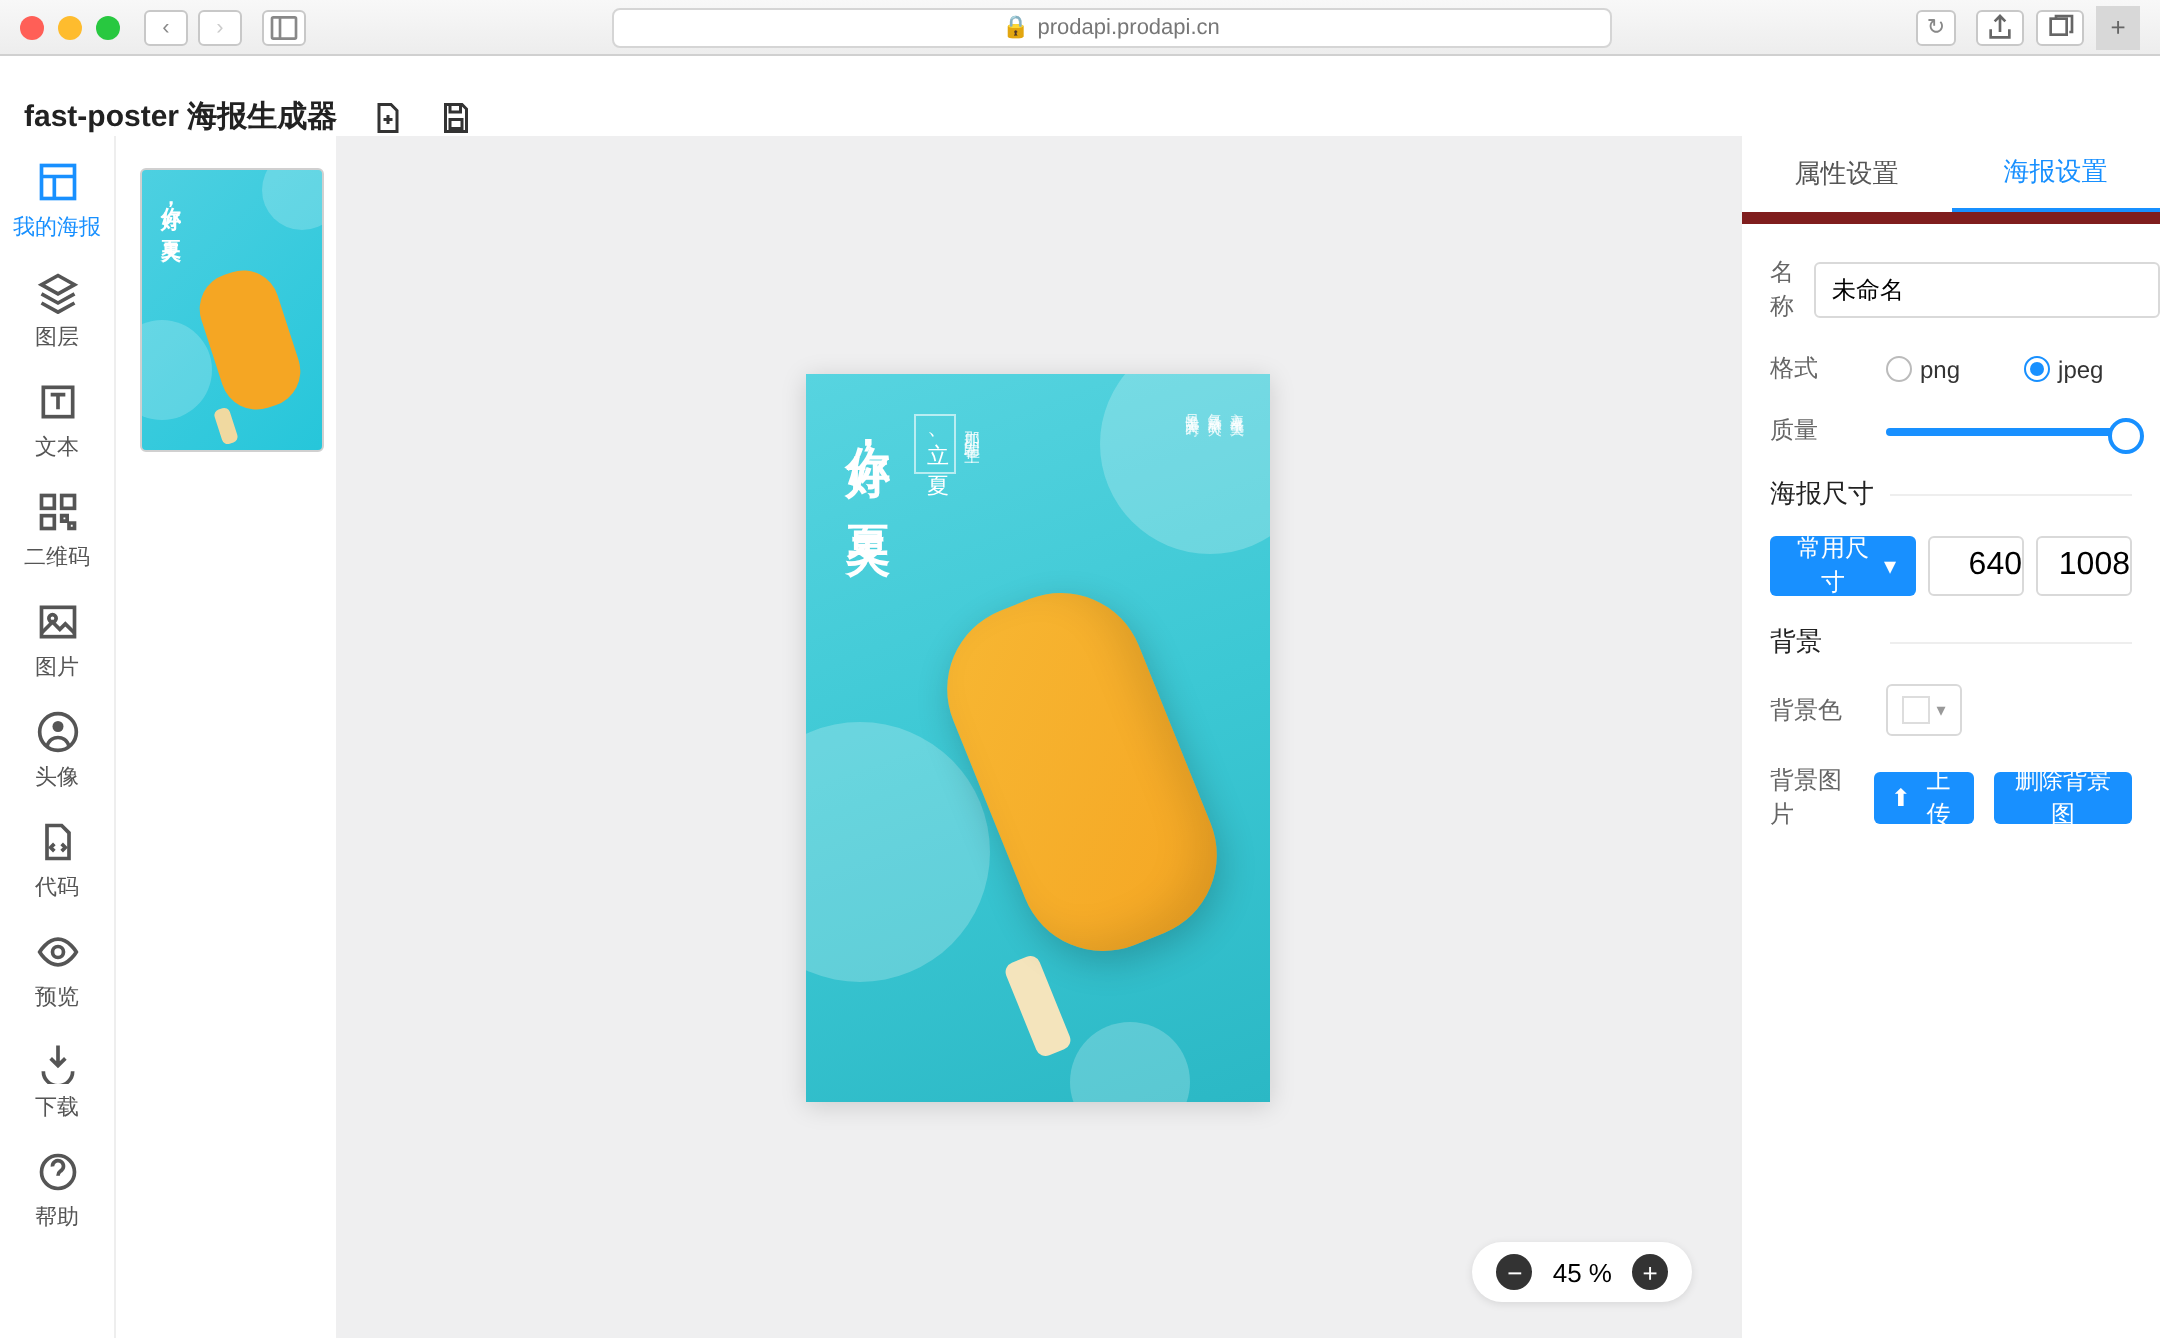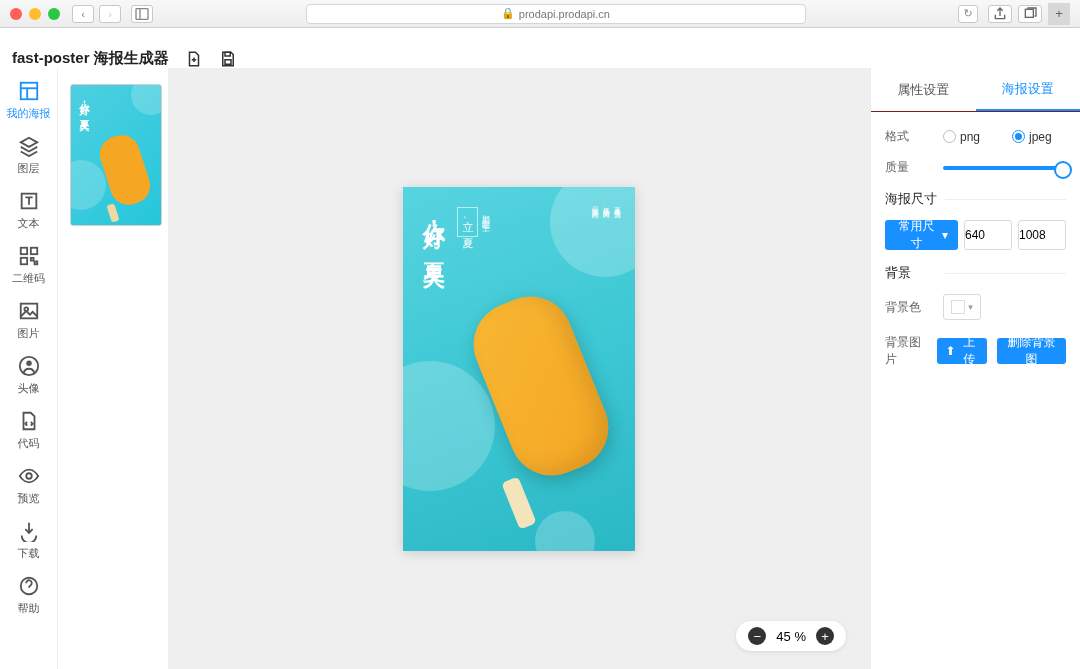--- a/index.html
+++ b/index.html
@@ -38,40 +38,40 @@
 .poster .pc3{width:60px;height:60px;right:40px;bottom:-20px}
 .pop2{position:absolute;left:38%;top:30%;width:100px;height:180px;background:linear-gradient(135deg,#f7b733,#f5a623);border-radius:42px;transform:rotate(-22deg);box-shadow:inset -8px -8px 20px rgba(0,0,0,.1),0 6px 18px rgba(0,0,0,.2)}
 .stk2{position:absolute;left:46%;top:80%;width:18px;height:50px;background:#f4e4bc;border-radius:5px;transform:rotate(-22deg)}
 .ptxt{position:absolute;left:16px;top:18px;writing-mode:vertical-rl;font-size:22px;color:#fff;font-weight:700;letter-spacing:6px}
 .ptag{position:absolute;left:54px;top:20px;writing-mode:vertical-rl;font-size:11px;color:#fff;border:1px solid rgba(255,255,255,.6);padding:4px 2px;letter-spacing:3px}
 .pmini{position:absolute;left:76px;top:22px;writing-mode:vertical-rl;font-size:8px;color:rgba(255,255,255,.8);letter-spacing:2px}
 .prt{position:absolute;right:12px;top:14px;writing-mode:vertical-rl;font-size:7px;color:rgba(255,255,255,.75);letter-spacing:1px;line-height:1.6}
 .zoom{position:absolute;right:24px;bottom:18px;background:#fff;border-radius:18px;padding:6px 12px;display:flex;align-items:center;gap:10px;box-shadow:0 1px 4px rgba(0,0,0,.1);font-size:13px}
 .zb{width:18px;height:18px;border-radius:50%;background:#333;color:#fff;display:flex;align-items:center;justify-content:center;font-size:13px;cursor:pointer}
 .panel{width:210px;background:#fff;border-left:1px solid #eee;padding:0 14px 14px;font-size:13px;color:#333;overflow-y:auto}
-.ptabs{display:flex;height:44px;border-bottom:1px solid #7f1d1d;margin:0 -14px 16px}
+.ptabs{display:flex;height:44px;border-bottom:6px solid #7f1d1d;margin:0 -14px 16px}
 .ptab{flex:1;display:flex;align-items:center;justify-content:center;cursor:pointer;color:#555}
 .ptab.active{color:#1890ff;border-bottom:2px solid #1890ff}
 .row{display:flex;align-items:center;margin-bottom:14px;gap:10px}
 .lbl{width:48px;color:#666;font-size:12px}
 .inp{flex:1;height:28px;border:1px solid #d9d9d9;border-radius:3px;padding:0 8px;font-size:12px}
 .rads{display:flex;gap:32px;font-size:12px}
 .rad{display:flex;align-items:center;gap:4px;cursor:pointer}
 .rad .rc{width:13px;height:13px;border:1px solid #bbb;border-radius:50%;display:flex;align-items:center;justify-content:center}
 .rad.on .rc{border-color:#1890ff}
 .rad.on .rc::after{content:"";width:7px;height:7px;background:#1890ff;border-radius:50%}
 .sld{flex:1;height:4px;background:#1890ff;border-radius:2px;position:relative}
 .sld::after{content:"";position:absolute;right:-6px;top:-5px;width:14px;height:14px;border:2px solid #1890ff;background:#fff;border-radius:50%}
 .sect{font-size:13px;font-weight:400;margin:12px 0 12px;color:#222;position:relative}
 .sect::after{content:"";position:absolute;left:60px;right:0;top:50%;height:1px;background:#eee}
 .dimhdr{display:flex;justify-content:flex-end;gap:30px;font-size:12px;color:#666;margin-bottom:8px;padding-right:14px}
 .dimrow{display:flex;gap:6px;align-items:center;margin-bottom:14px}
 .btn{background:#1890ff;color:#fff;border:none;height:30px;padding:0 10px;border-radius:3px;font-size:12px;cursor:pointer;display:flex;align-items:center;gap:4px}
 .btn.sm{height:26px;padding:0 8px}
-.numinp{width:48px;height:30px;border:1px solid #d9d9d9;border-radius:3px;text-align:left;font-size:12px}
+.numinp{width:48px;height:30px;border:1px solid #d9d9d9;border-radius:3px;text-align:right;font-size:16px}
 .colsel{width:38px;height:26px;border:1px solid #d9d9d9;border-radius:3px;display:flex;align-items:center;justify-content:center;gap:3px}
 .colsw{width:14px;height:14px;border:1px solid #ddd;background:#fff}
 svg{width:100%;height:100%}
 </style>
 </head>
 <body>
 
 <div class="win">
  <div class="titlebar">
   <div class="dots">
@@ -254,20 +254,24 @@
     <div class="zb">+</div>
    </div>
   </div>
 
   <div class="panel">
    <div class="ptabs">
     <div class="ptab">属性设置</div>
     <div class="ptab active">海报设置</div>
    </div>
    <div class="row">
+    <span class="lbl">名称</span>
+    <input class="inp" value="未命名" style="">
+   </div>
+   <div class="row">
     <span class="lbl">格式</span>
     <div class="rads">
      <label class="rad">
               <span class="rc"></span>
               <span>png</span>
             </label>
      <label class="rad on">
               <span class="rc"></span>
               <span>jpeg</span>
             </label>

